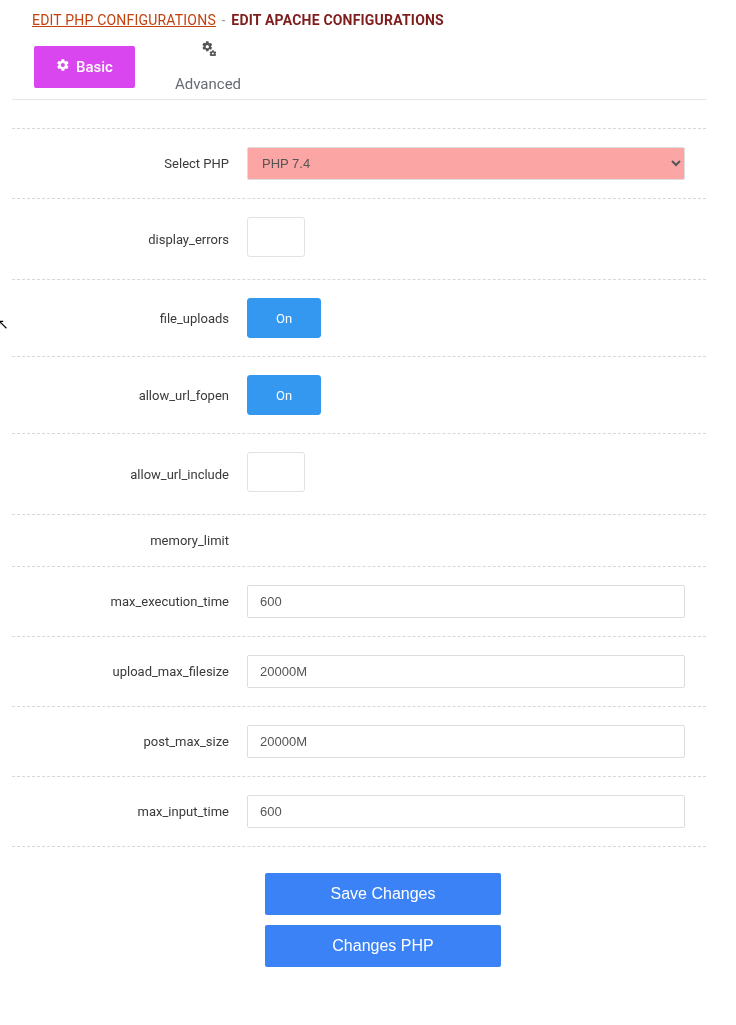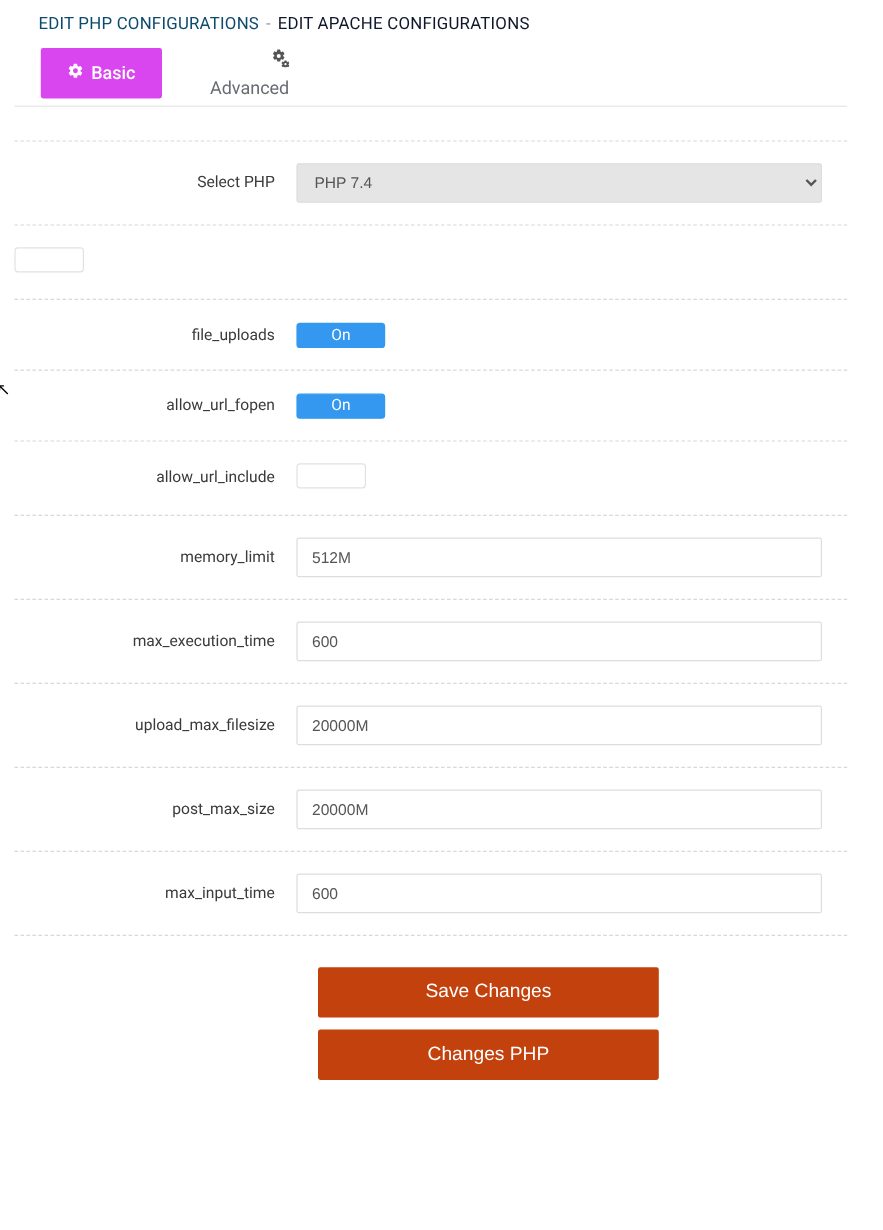--- a/index.html
+++ b/index.html
@@ -13,28 +13,30 @@
       padding: 12px 30px 30px 12px;
     }
     .breadcrumb {
       font-size: 14px;
       color: #7a7a7a;
       letter-spacing: 0.2px;
       margin-bottom: 12px;
       padding-left: 20px;
     }
     .breadcrumb .active {
-      color: #0c4a6e;
+      color: #c2410c;
+      text-decoration: underline;
     }
     .breadcrumb .sep {
       color: #9a9a9a;
       margin: 0 2px;
     }
     .breadcrumb .inactive {
-      color: #0f172a;
+      color: #7f1d1d;
+      font-weight: bold;
     }
     .tabs {
       display: flex;
       gap: 40px;
       align-items: center;
       padding-left: 22px;
       margin-bottom: 6px;
     }
     .tab-basic {
       background: #d946ef;
@@ -49,25 +51,25 @@
       border-radius: 2px;
     }
     .tab-basic svg {
       width: 14px;
       height: 14px;
       fill: #fff;
     }
     .tab-advanced {
       display: flex;
       flex-direction: column;
-      align-items: flex-end;
+      align-items: center;
       color: #666c73;
       cursor: pointer;
       font-size: 15px;
-      gap: 4px;
+      gap: 15px;
     }
     .tab-advanced svg {
       width: 16px;
       height: 16px;
       fill: #555;
     }
     .divider {
       border: none;
       border-top: 1px solid #e6e6e6;
       margin: 0 0 28px 0;
@@ -95,36 +97,36 @@
     .form-row .control {
       flex: 1;
     }
     select {
       width: 100%;
       max-width: 438px;
       padding: 7px 10px;
       font-size: 13px;
       border: 1px solid #ddd;
       border-radius: 2px;
-      background: #e5e5e5;
+      background: #fca5a5;
       color: #555;
       cursor: pointer;
     }
     input[type="text"] {
       width: 100%;
       max-width: 438px;
       padding: 8px 12px;
       font-size: 13px;
       border: 1px solid #ddd;
       border-radius: 2px;
       color: #555;
     }
     .toggle {
       min-width: 45px;
-      height: 21px;
+      height: 40px;
       border: 1px solid #e2e2e2;
       border-radius: 3px;
       display: inline-flex;
       align-items: center;
       justify-content: center;
       font-size: 13px;
       color: #fff;
       padding: 0 28px;
       cursor: pointer;
       background: #fff;
@@ -139,23 +141,23 @@
       color: transparent;
     }
     .button-row {
       margin-top: 26px;
       padding-left: 253px;
       display: flex;
       flex-direction: column;
       gap: 10px;
     }
     .btn {
-      width: 284px;
+      width: 236px;
       padding: 12px 0;
-      background: #c2410c;
+      background: #3b82f6;
       color: #fff;
       font-size: 16px;
       border: none;
       border-radius: 2px;
       cursor: pointer;
       text-align: center;
     }
     .cursor {
       position: absolute;
       top: 316px;
@@ -201,20 +203,21 @@
     <div class="form-row">
       <div class="label">Select PHP</div>
       <div class="control">
         <select>
           <option>PHP 7.4</option>
         </select>
       </div>
     </div>
 
     <div class="form-row">
+      <div class="label">display_errors</div>
       <div class="control">
         <div class="toggle off"></div>
       </div>
     </div>
 
     <div class="form-row">
       <div class="label">file_uploads</div>
       <div class="control">
         <div class="toggle on">On</div>
       </div>
@@ -229,23 +232,20 @@
 
     <div class="form-row">
       <div class="label">allow_url_include</div>
       <div class="control">
         <div class="toggle off"></div>
       </div>
     </div>
 
     <div class="form-row">
       <div class="label">memory_limit</div>
-      <div class="control">
-        <input type="text" value="512M" style="">
-      </div>
     </div>
 
     <div class="form-row">
       <div class="label">max_execution_time</div>
       <div class="control">
         <input type="text" value="600" style="">
       </div>
     </div>
 
     <div class="form-row">

